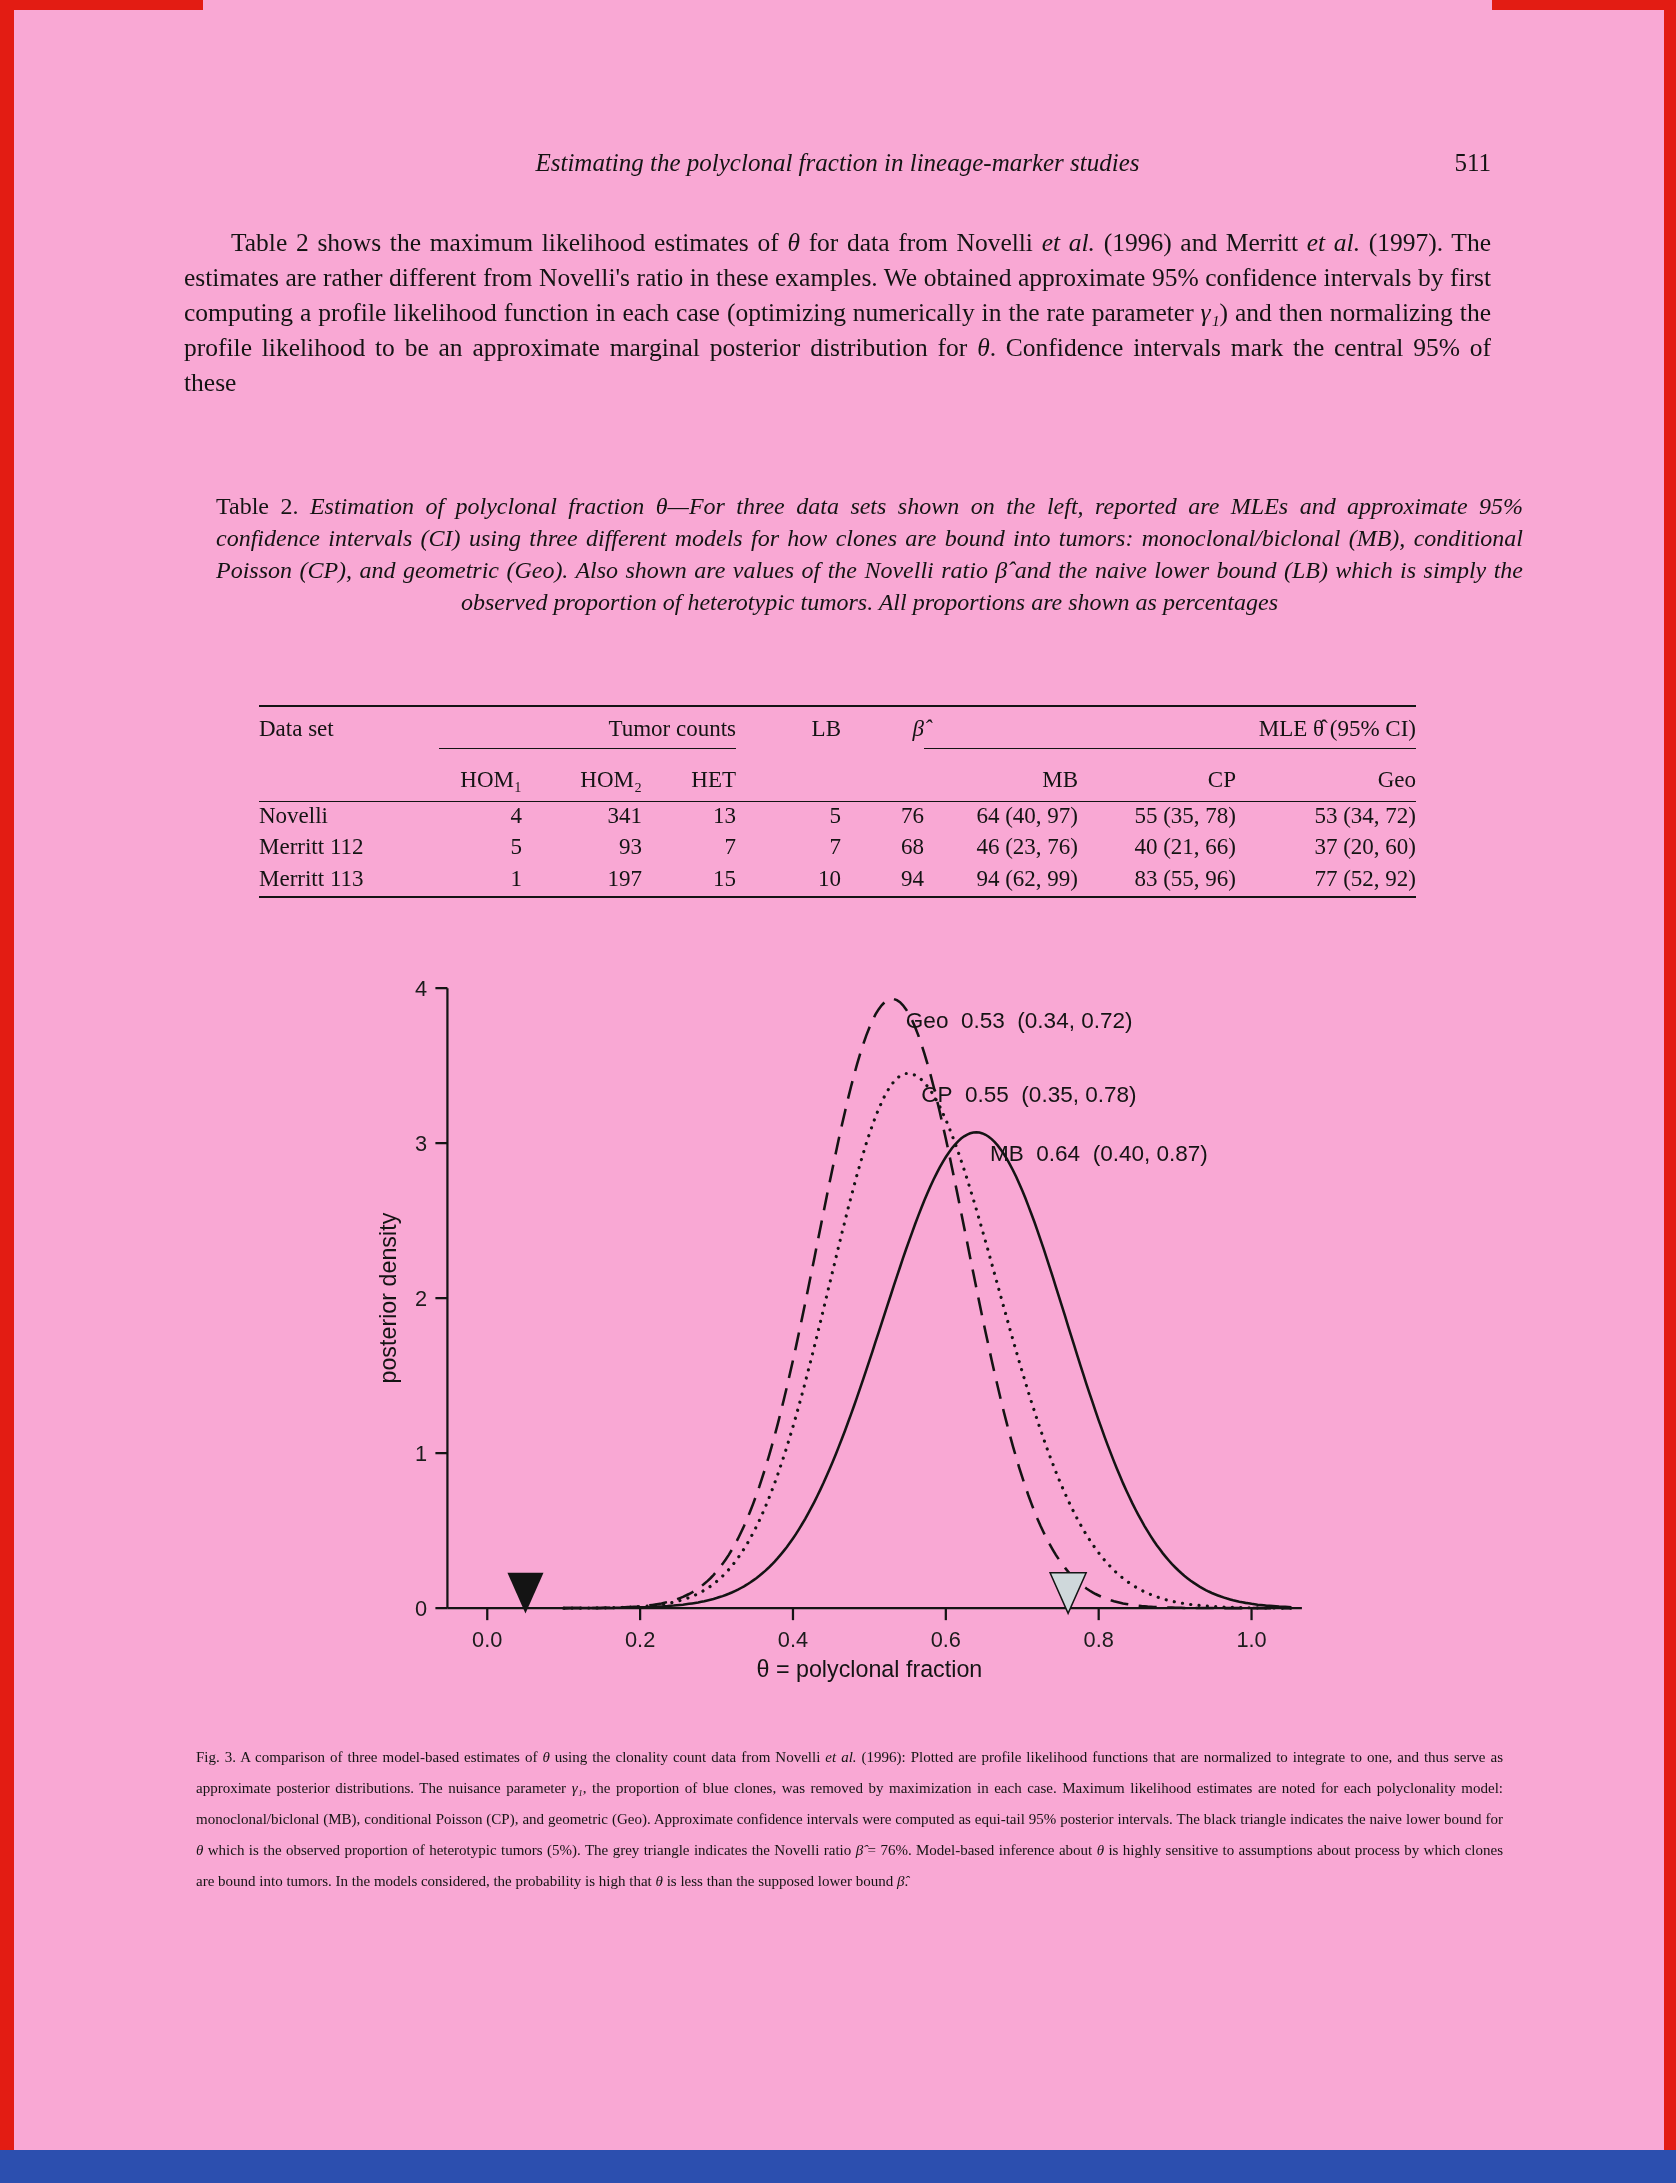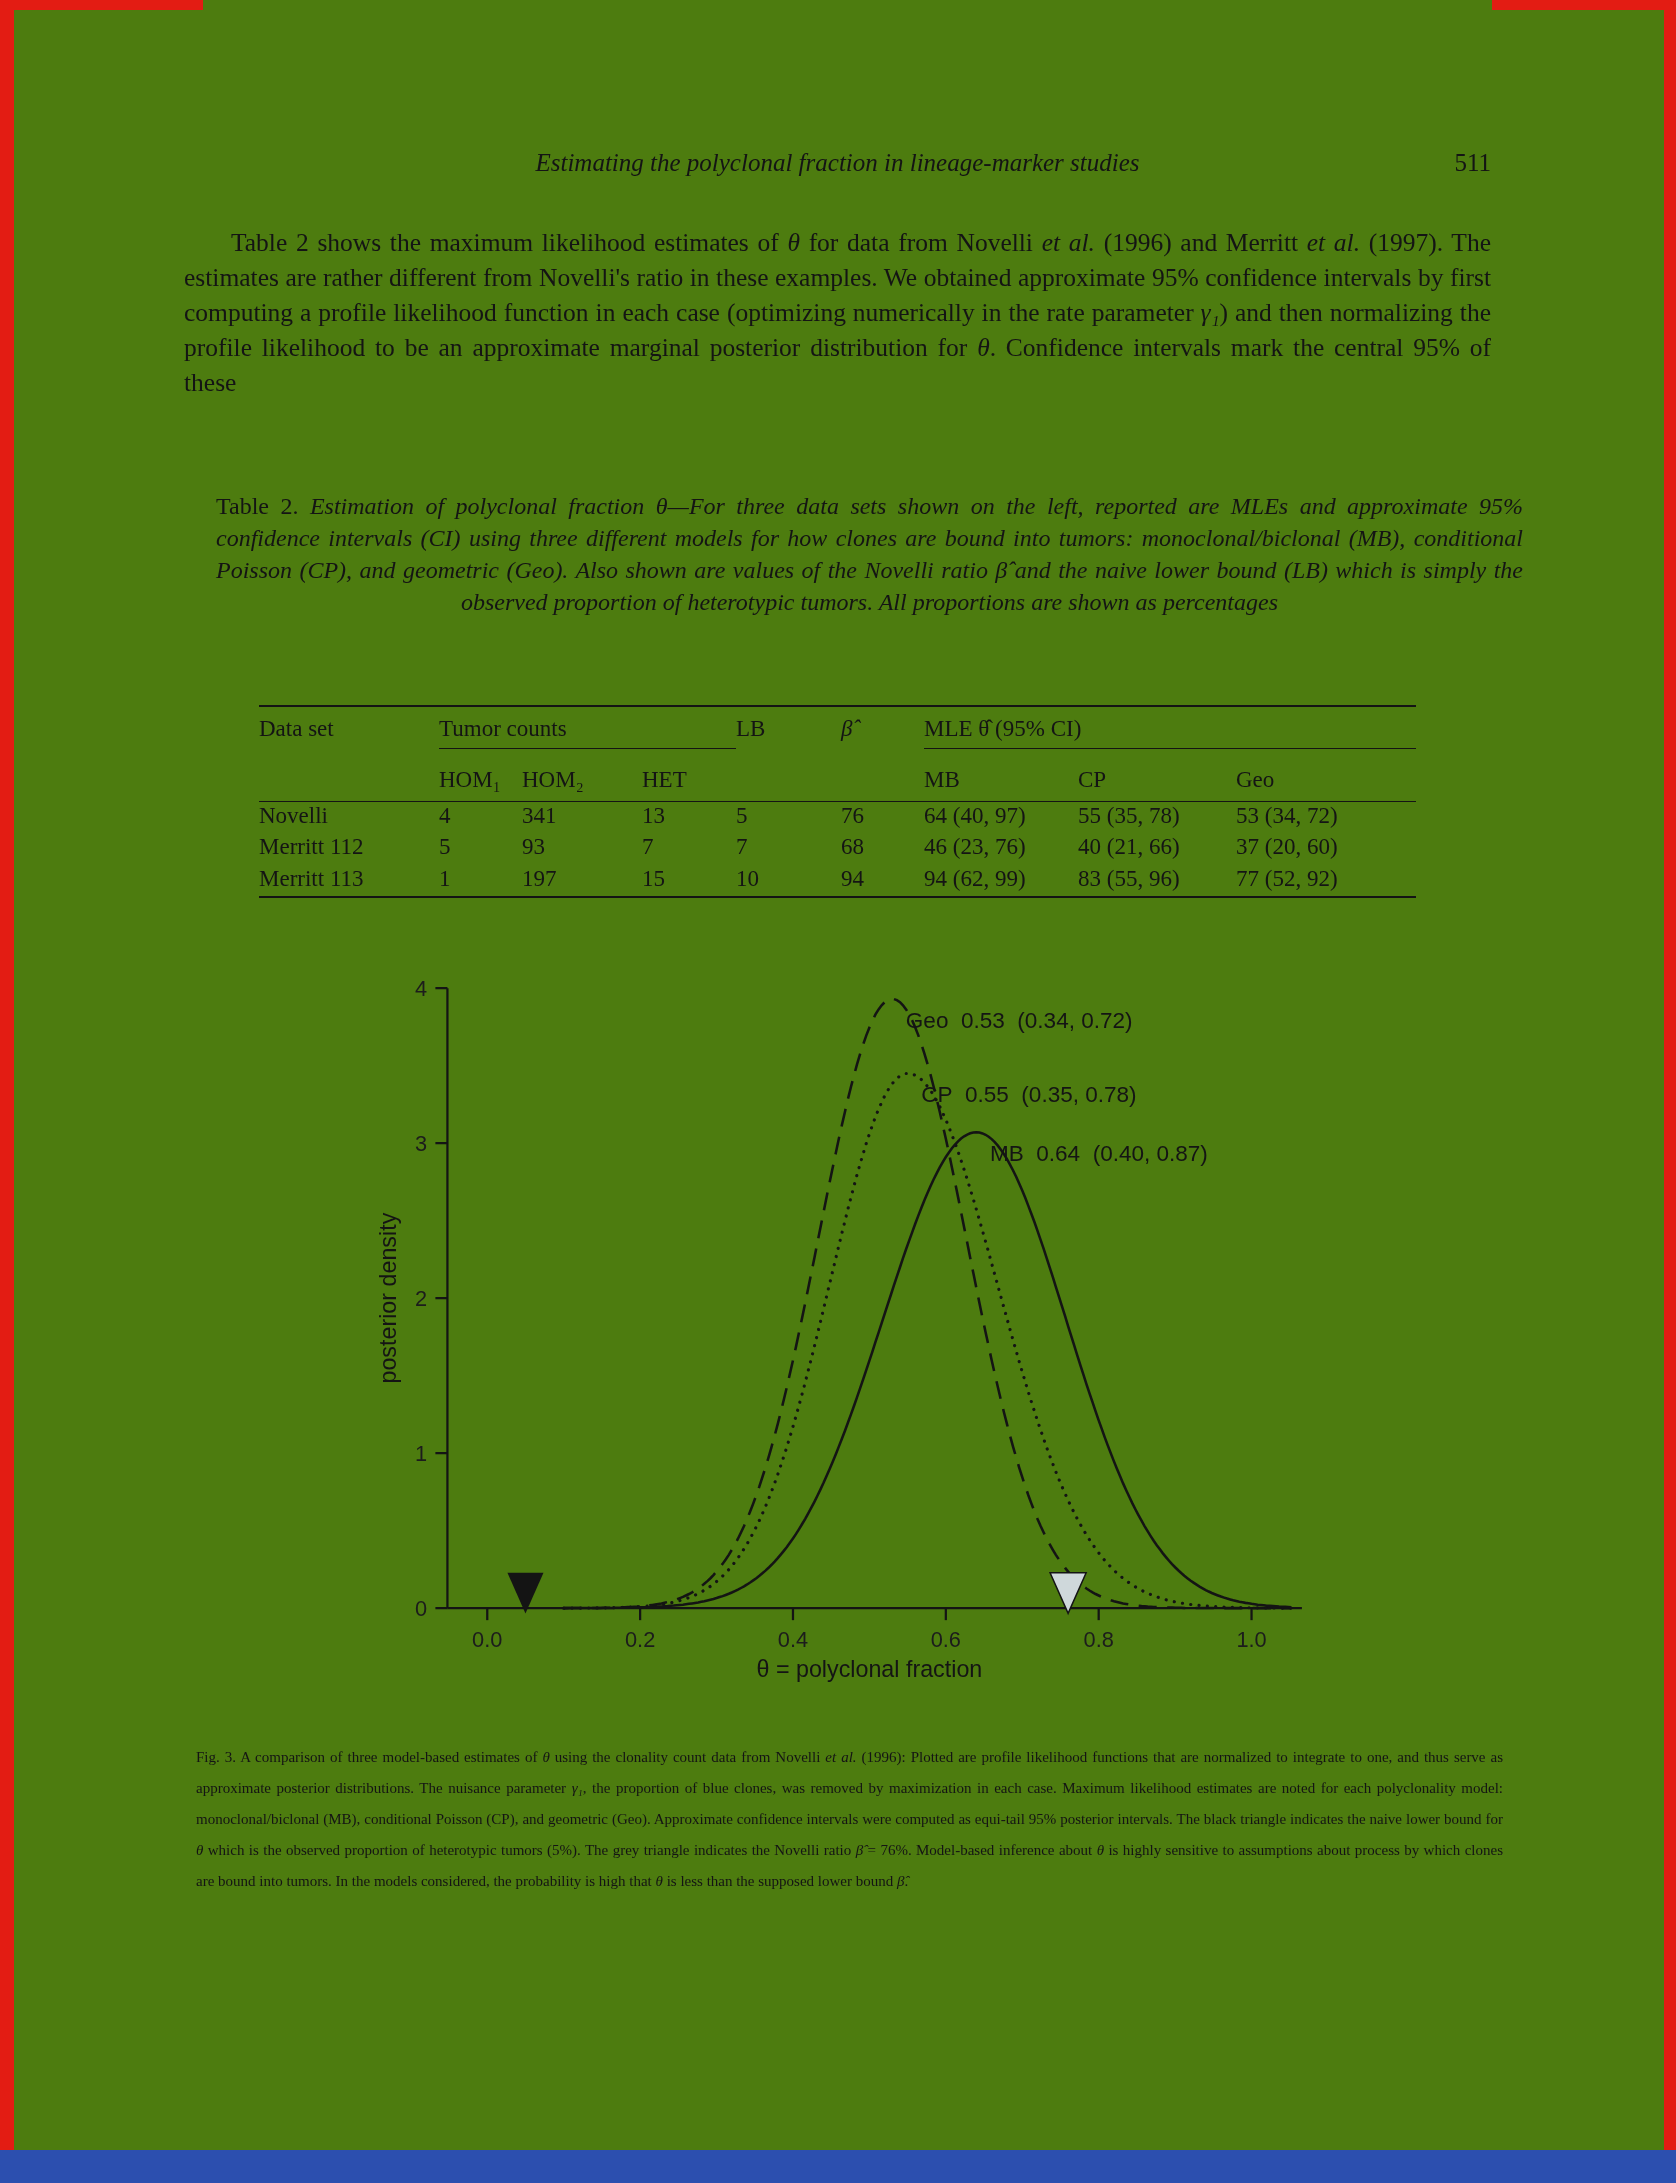--- a/index.html
+++ b/index.html
@@ -1,17 +1,17 @@
 <!DOCTYPE html>
 <html style="font-size:12px"><head>
 <meta charset="utf-8">
 <style>
   html,body { margin:0; padding:0; background:#ffffff; }
   .page {
-    position:relative; width:1677px; height:2183px; background:#4d7c0f;
+    position:relative; width:1677px; height:2183px; background:#f9a8d4;
     overflow:hidden; color:#141414;
     font-family:"Liberation Serif","DejaVu Serif",serif;
   }
   
   .edge { position:absolute; background:#e31c13; }
   .edge-left  { left:0; top:0; width:13.5px; height:2183px; }
   .edge-right { right:0; top:0; width:13.5px; height:2183px; }
   .edge-top-left  { left:0; top:0; width:203px; height:9.8px; }
   .edge-top-right { right:0; top:0; width:185px; height:9.8px; }
   .bottom-bar { position:absolute; left:0; bottom:0; width:1677px; height:33px; background:#2c4faf; z-index:6; }
@@ -33,21 +33,21 @@
   table.table2 {
     position:absolute; left:259px; top:705px; width:1157px;
     border-collapse:collapse; font-size:23px;
     border-top:2.3px solid #141414; border-bottom:2.3px solid #141414;
   }
   .table2 th, .table2 td { font-weight:normal; padding:0; }
   .table2 thead th { border-bottom:1.5px solid #141414; vertical-align:top; }
   .table2 thead tr.rowA th { padding-top:9px; padding-bottom:6px; }
   .table2 thead tr.rowB th { padding-top:18px; padding-bottom:7.5px; }
   .table2 tbody td { padding-top:1px; padding-bottom:4.5px; }
-  .l { text-align:left; } .c { text-align:left; }
+  .l { text-align:left; } .c { text-align:right; }
   .ital { font-style:italic; }
 
   .figure-wrap { position:absolute; left:361px; top:973px; width:992px; height:763px; }
   .figure-wrap svg text { font-family:"Liberation Sans","DejaVu Sans",sans-serif; }
   .figure-wrap .tick { font-size:29px; fill:#1c1c1c; }
   .figure-wrap .axlabel { font-size:31px; fill:#141414; }
   .figure-wrap .serieslabel { font-size:30px; fill:#141414; }
 
   .fcaption {
     position:absolute; left:196px; top:1742px; width:1307px;

